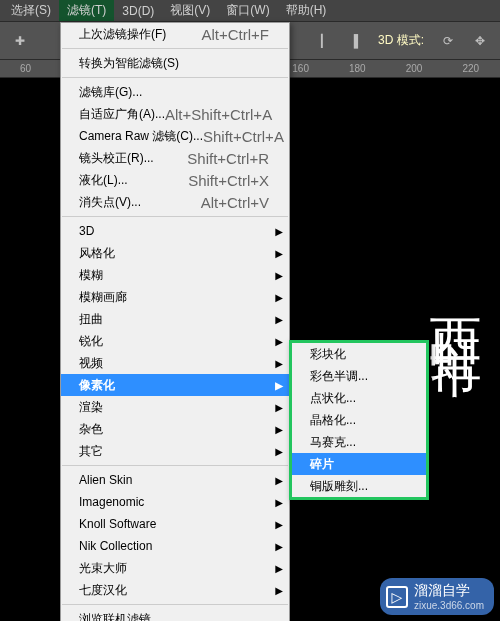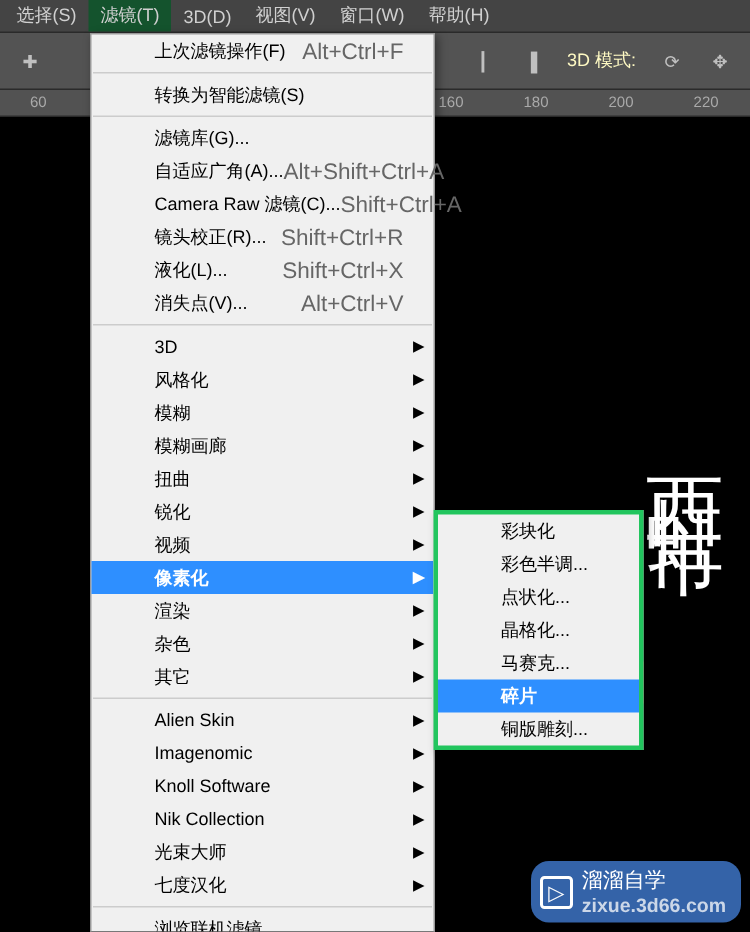--- a/index.html
+++ b/index.html
@@ -91,21 +91,21 @@
       align-items: center;
       height: 22px;
       padding: 0 20px 0 18px;
       position: relative;
     }
     .menu-row.hover {
       background: #2e8fff;
       color: #fff;
       font-weight: bold;
     }
-    .menu-label { flex: 1; white-space: nowrap; margin-left: 24px; }
+    .menu-label { flex: 1; white-space: nowrap; }
     .menu-shortcut { color: #666; font-size: 15px; }
     .menu-arrow {
       position: absolute;
       right: 6px;
       font-size: 10px;
     }
     .menu-sep {
       height: 1px;
       background: #ccc;
       margin: 3px 1px;
@@ -143,24 +143,23 @@
     .logo-icon {
       width: 22px;
       height: 22px;
       border: 2px solid #fff;
       border-radius: 3px;
       display: flex;
       align-items: center;
       justify-content: center;
     }
     .logo-sub {
-      font-size: 13px;
+      font-size: 10px;
       color: #cbd7e8;
       display: block;
-      font-weight: bold;
     }
   </style>
 </head>
 <body>
 
 <div class="menubar">
   <div class="menubar-item">选择(S)</div>
   <div class="menubar-item active">滤镜(T)</div>
   <div class="menubar-item">3D(D)</div>
   <div class="menubar-item">视图(V)</div>

